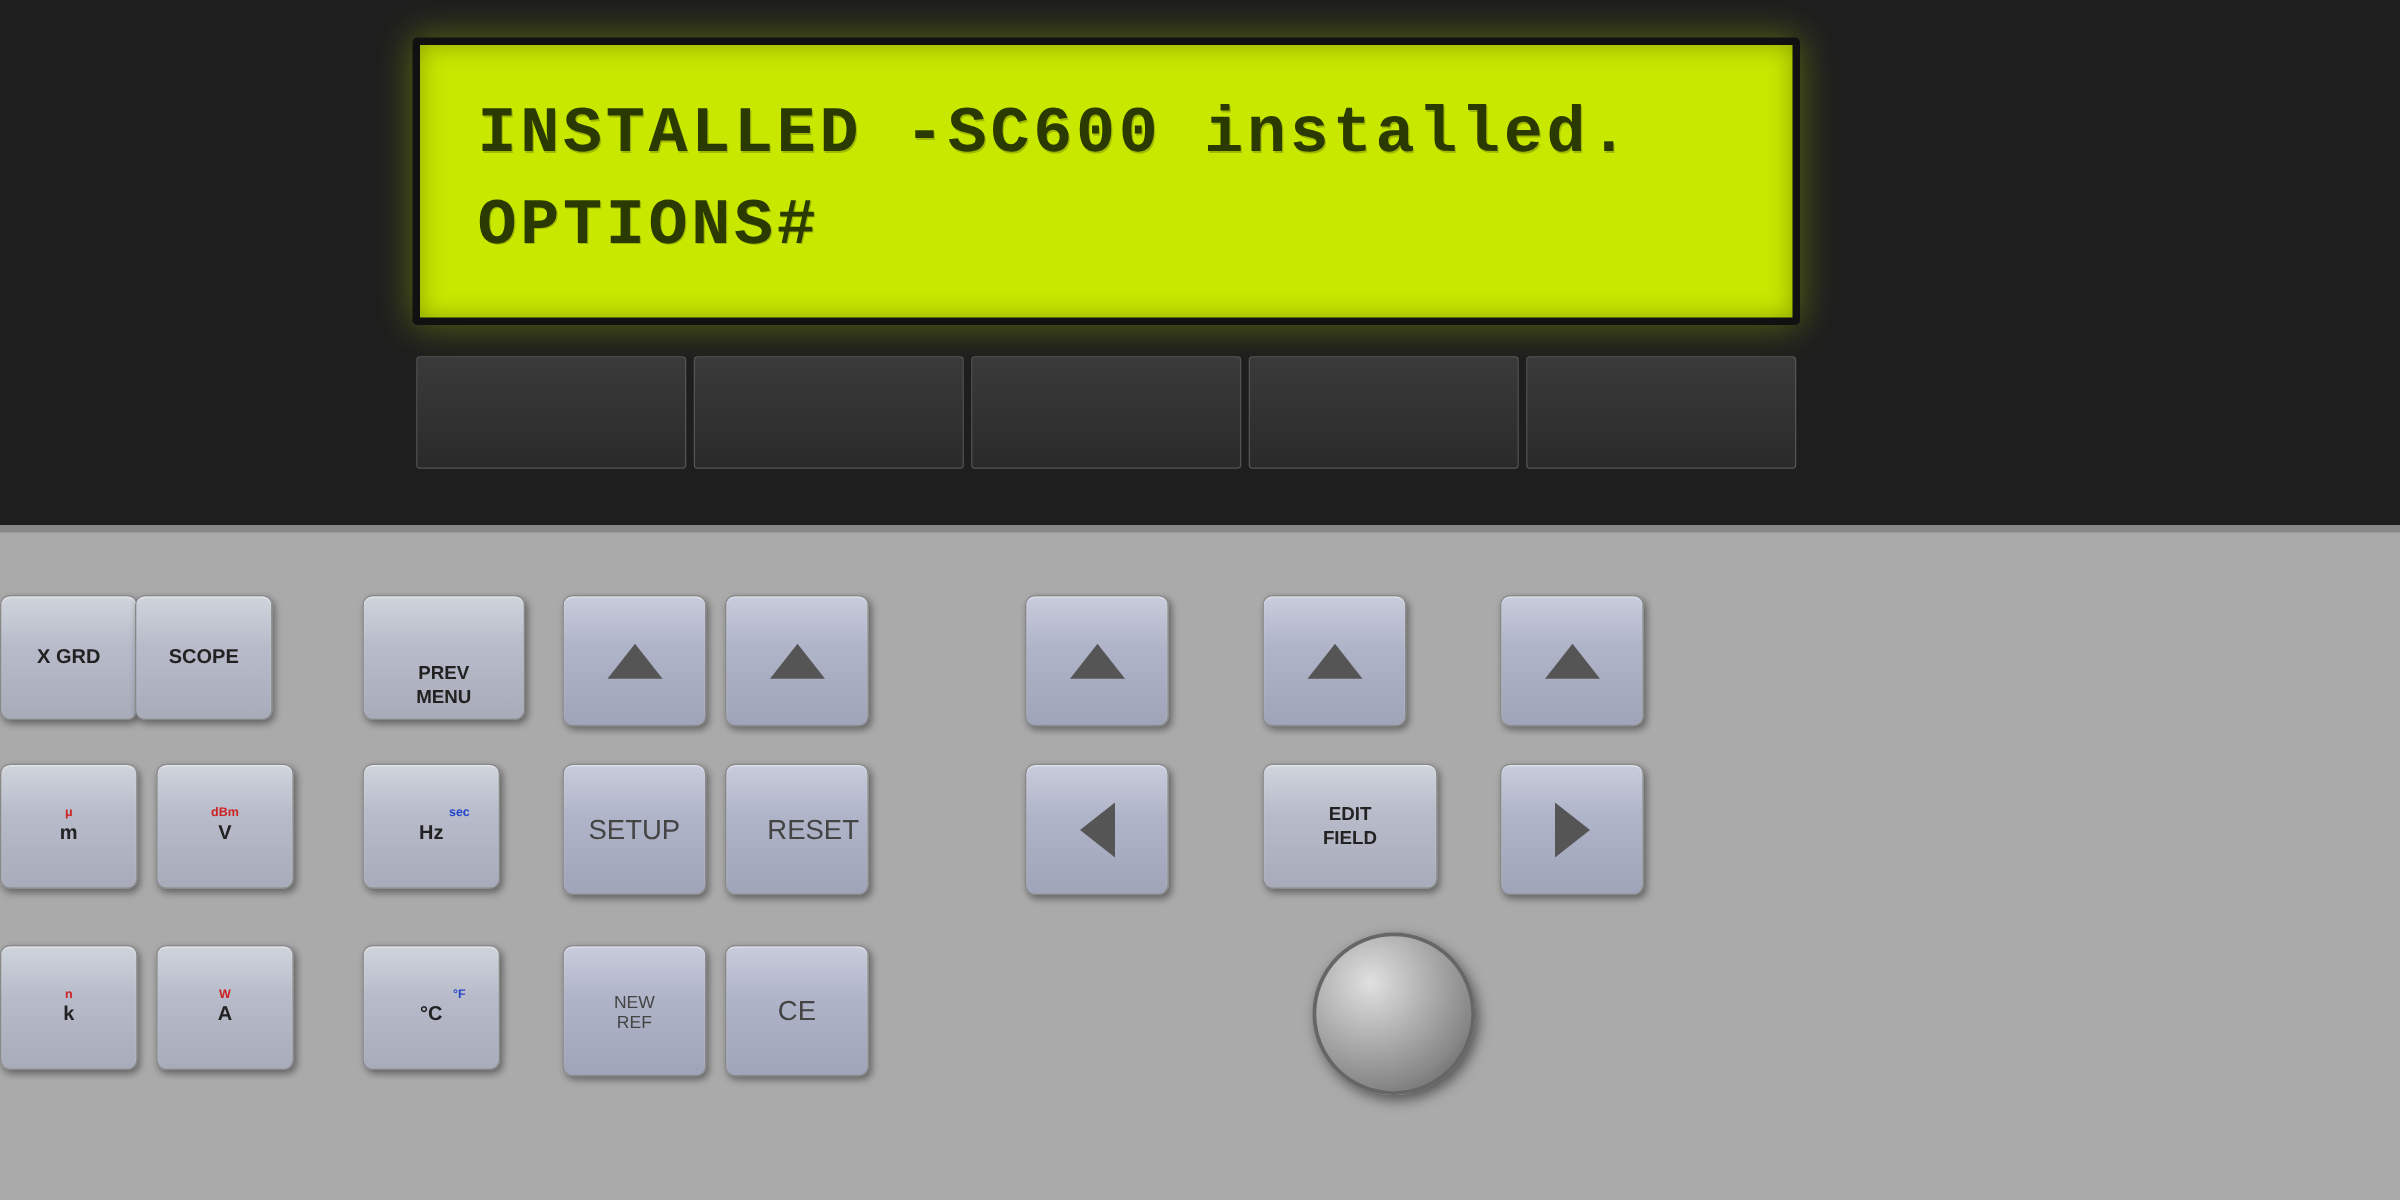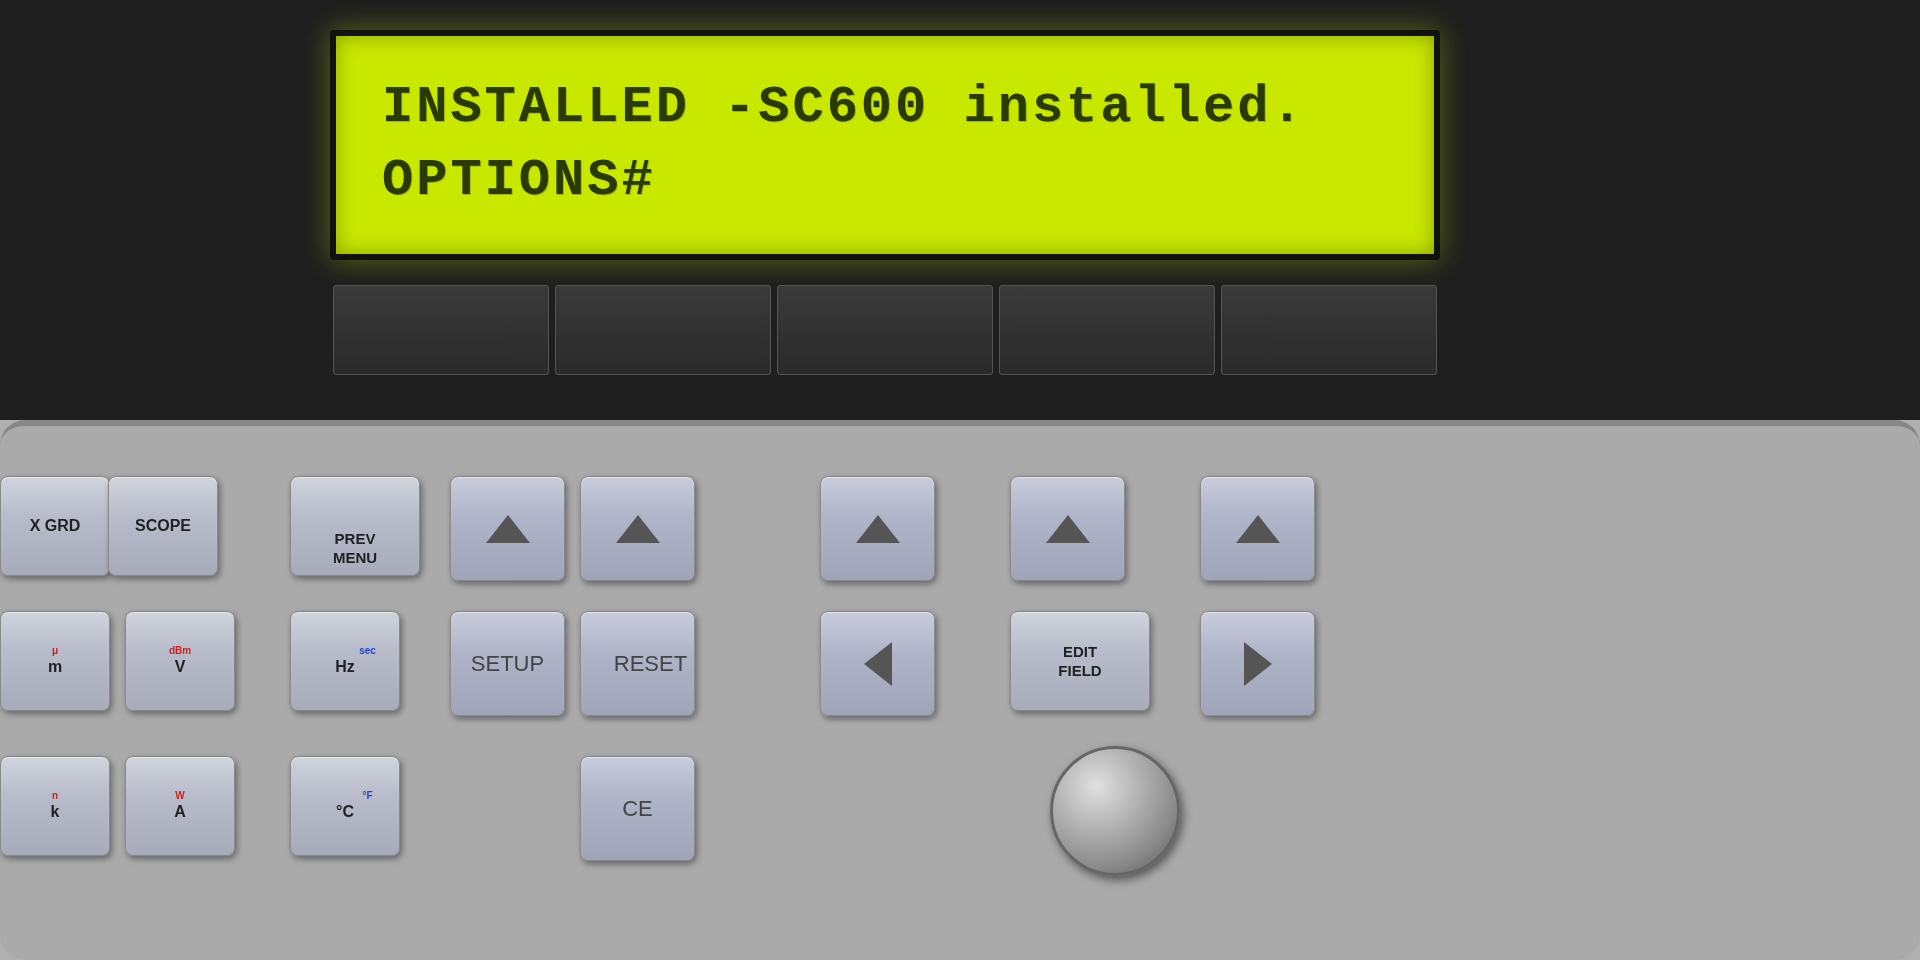--- a/index.html
+++ b/index.html
@@ -78,21 +78,20 @@
 
     
     .bottom-section {
       position: absolute;
       top: 420px;
       left: 0;
       width: 1920px;
       height: 540px;
       background: #aaaaaa;
       border-top: 6px solid #888;
-      border-radius: 25px;
     }
 
     
     .key-btn {
       position: absolute;
       background: linear-gradient(180deg, #d0d4dc 0%, #b8bcca 40%, #a8acba 100%);
       border: 1px solid #888;
       border-radius: 8px;
       box-shadow: 2px 3px 6px rgba(0,0,0,0.4), inset 0 1px 1px rgba(255,255,255,0.5);
       cursor: pointer;
@@ -297,20 +296,24 @@
       </span>
     </button>
 
     <button class="key-btn key-small" style="left: 290px; top: 330px;">
       <span>
         <span class="sub-label-blue">°F</span>
         <span>°C</span>
       </span>
     </button>
 
+    <button class="key-btn key-nav key-arrow" style="left: 450px; top: 330px;">
+      <span style="font-size: 14px; white-space: pre-line;">NEW
+REF</span>
+    </button>
 
     <button class="key-btn key-nav key-arrow" style="left: 580px; top: 330px;">
       <span>CE</span>
     </button>
 
     <div class="knob" style="left: 1050px; top: 320px;"></div>
 
   </div>
 
 </div>

